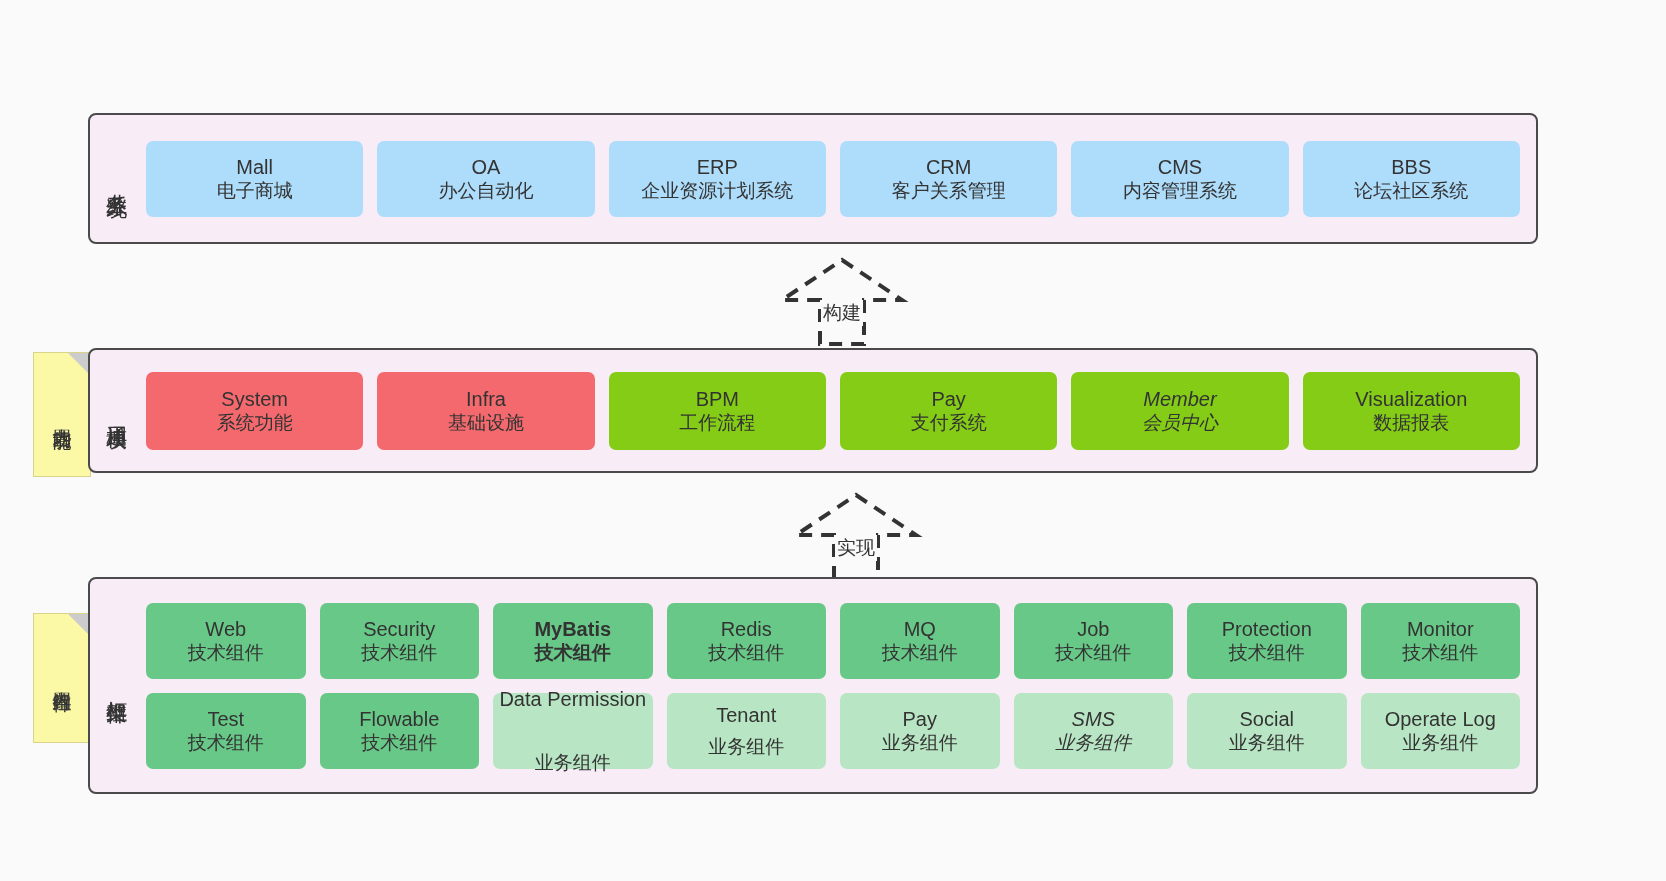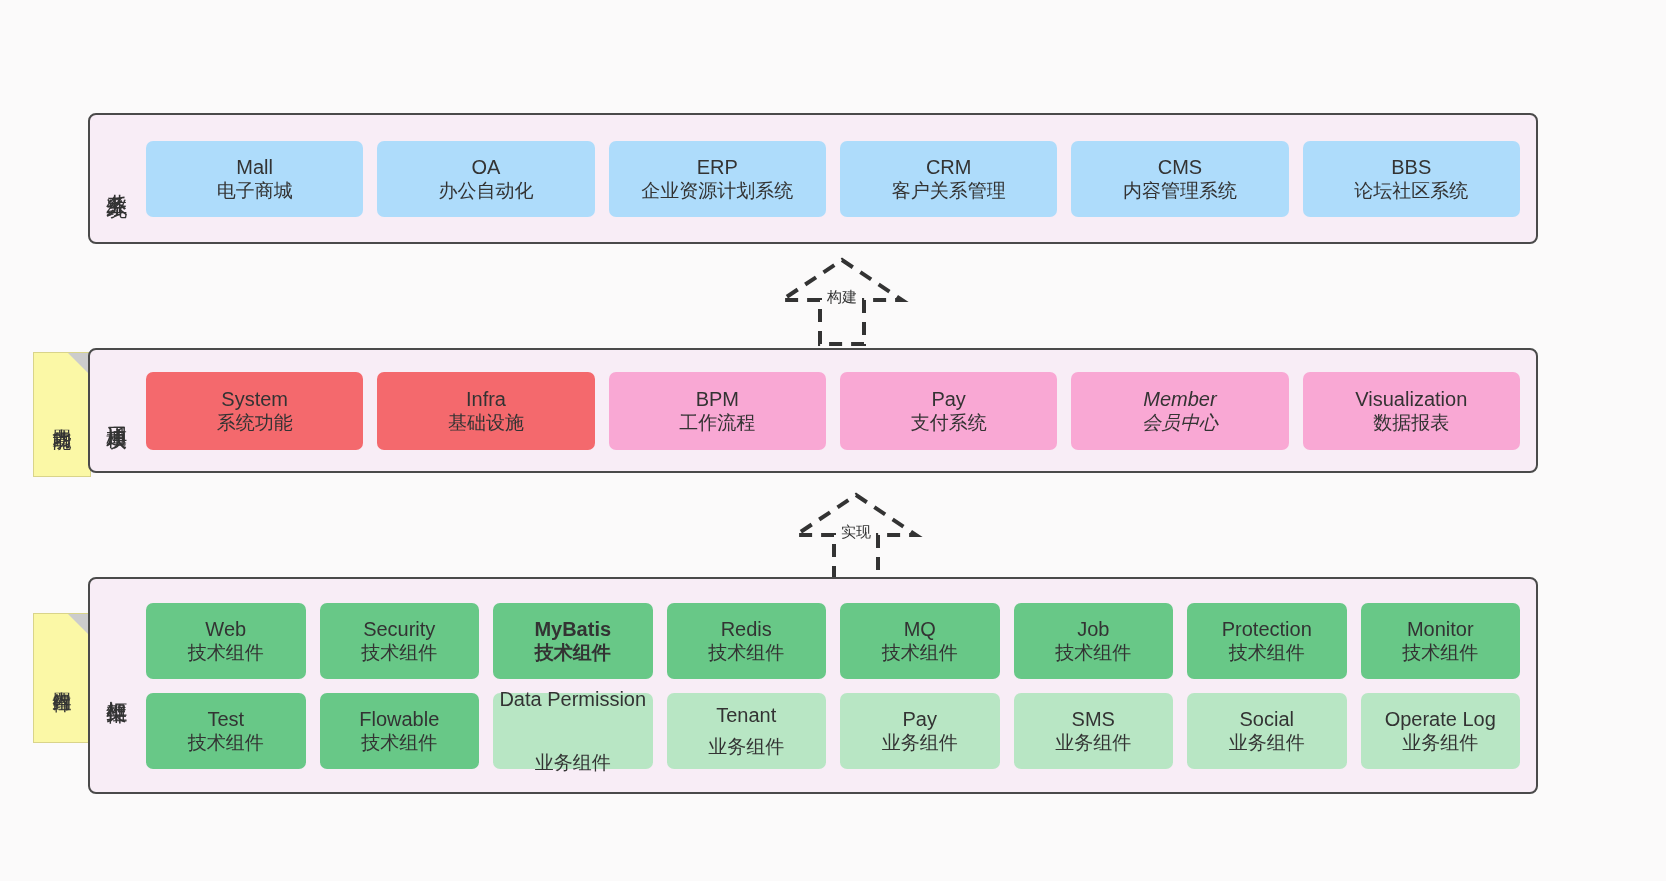--- a/index.html
+++ b/index.html
@@ -78,21 +78,21 @@
     font-size: 20px;
     line-height: 1.22;
   }
   .card .t2 {
     font-size: 19px;
     line-height: 1.22;
   }
 
   .c-blue        { background: #aedcfb; }
   .c-red         { background: #f4696d; }
-  .c-pink        { background: #f9a8d4; }
+  .c-pink        { background: #84cc16; }
   .c-green       { background: #68c887; }
   .c-lightgreen  { background: #b8e6c4; }
 
   
   .note {
     position: absolute;
     background: #fbf8a6;
     border: 1px solid #d9d48a;
     box-sizing: border-box;
     display: flex;
@@ -120,22 +120,22 @@
   .arrow {
     position: absolute;
     width: 180px;
     height: 96px;
   }
   .arrow svg { display: block; overflow: visible; }
   .arrow-label {
     position: absolute;
     left: 50%;
     transform: translateX(-50%);
-    top: 36px;
-    font-size: 15px;
+    top: 48px;
+    font-size: 19px;
     color: #333;
     background: #fbfafa;
     padding: 0 2px;
     white-space: nowrap;
   }
 </style>
 </head>
 <body>
 
 <div class="canvas">
@@ -279,21 +279,21 @@
             <div class="t2">业务组件</div>
           </div>
           <div class="card c-lightgreen" style="height: 76px; gap: 8px;">
             <div class="t1">Tenant</div>
             <div class="t2">业务组件</div>
           </div>
           <div class="card c-lightgreen" style="height: 76px;">
             <div class="t1">Pay</div>
             <div class="t2">业务组件</div>
           </div>
-          <div class="card c-lightgreen" style="height: 76px;">
+          <div class="card c-lightgreen" style="height: 76px; font-style: italic;">
             <div class="t1">SMS</div>
             <div class="t2">业务组件</div>
           </div>
           <div class="card c-lightgreen" style="height: 76px;">
             <div class="t1">Social</div>
             <div class="t2">业务组件</div>
           </div>
           <div class="card c-lightgreen" style="height: 76px;">
             <div class="t1">Operate Log</div>
             <div class="t2">业务组件</div>

